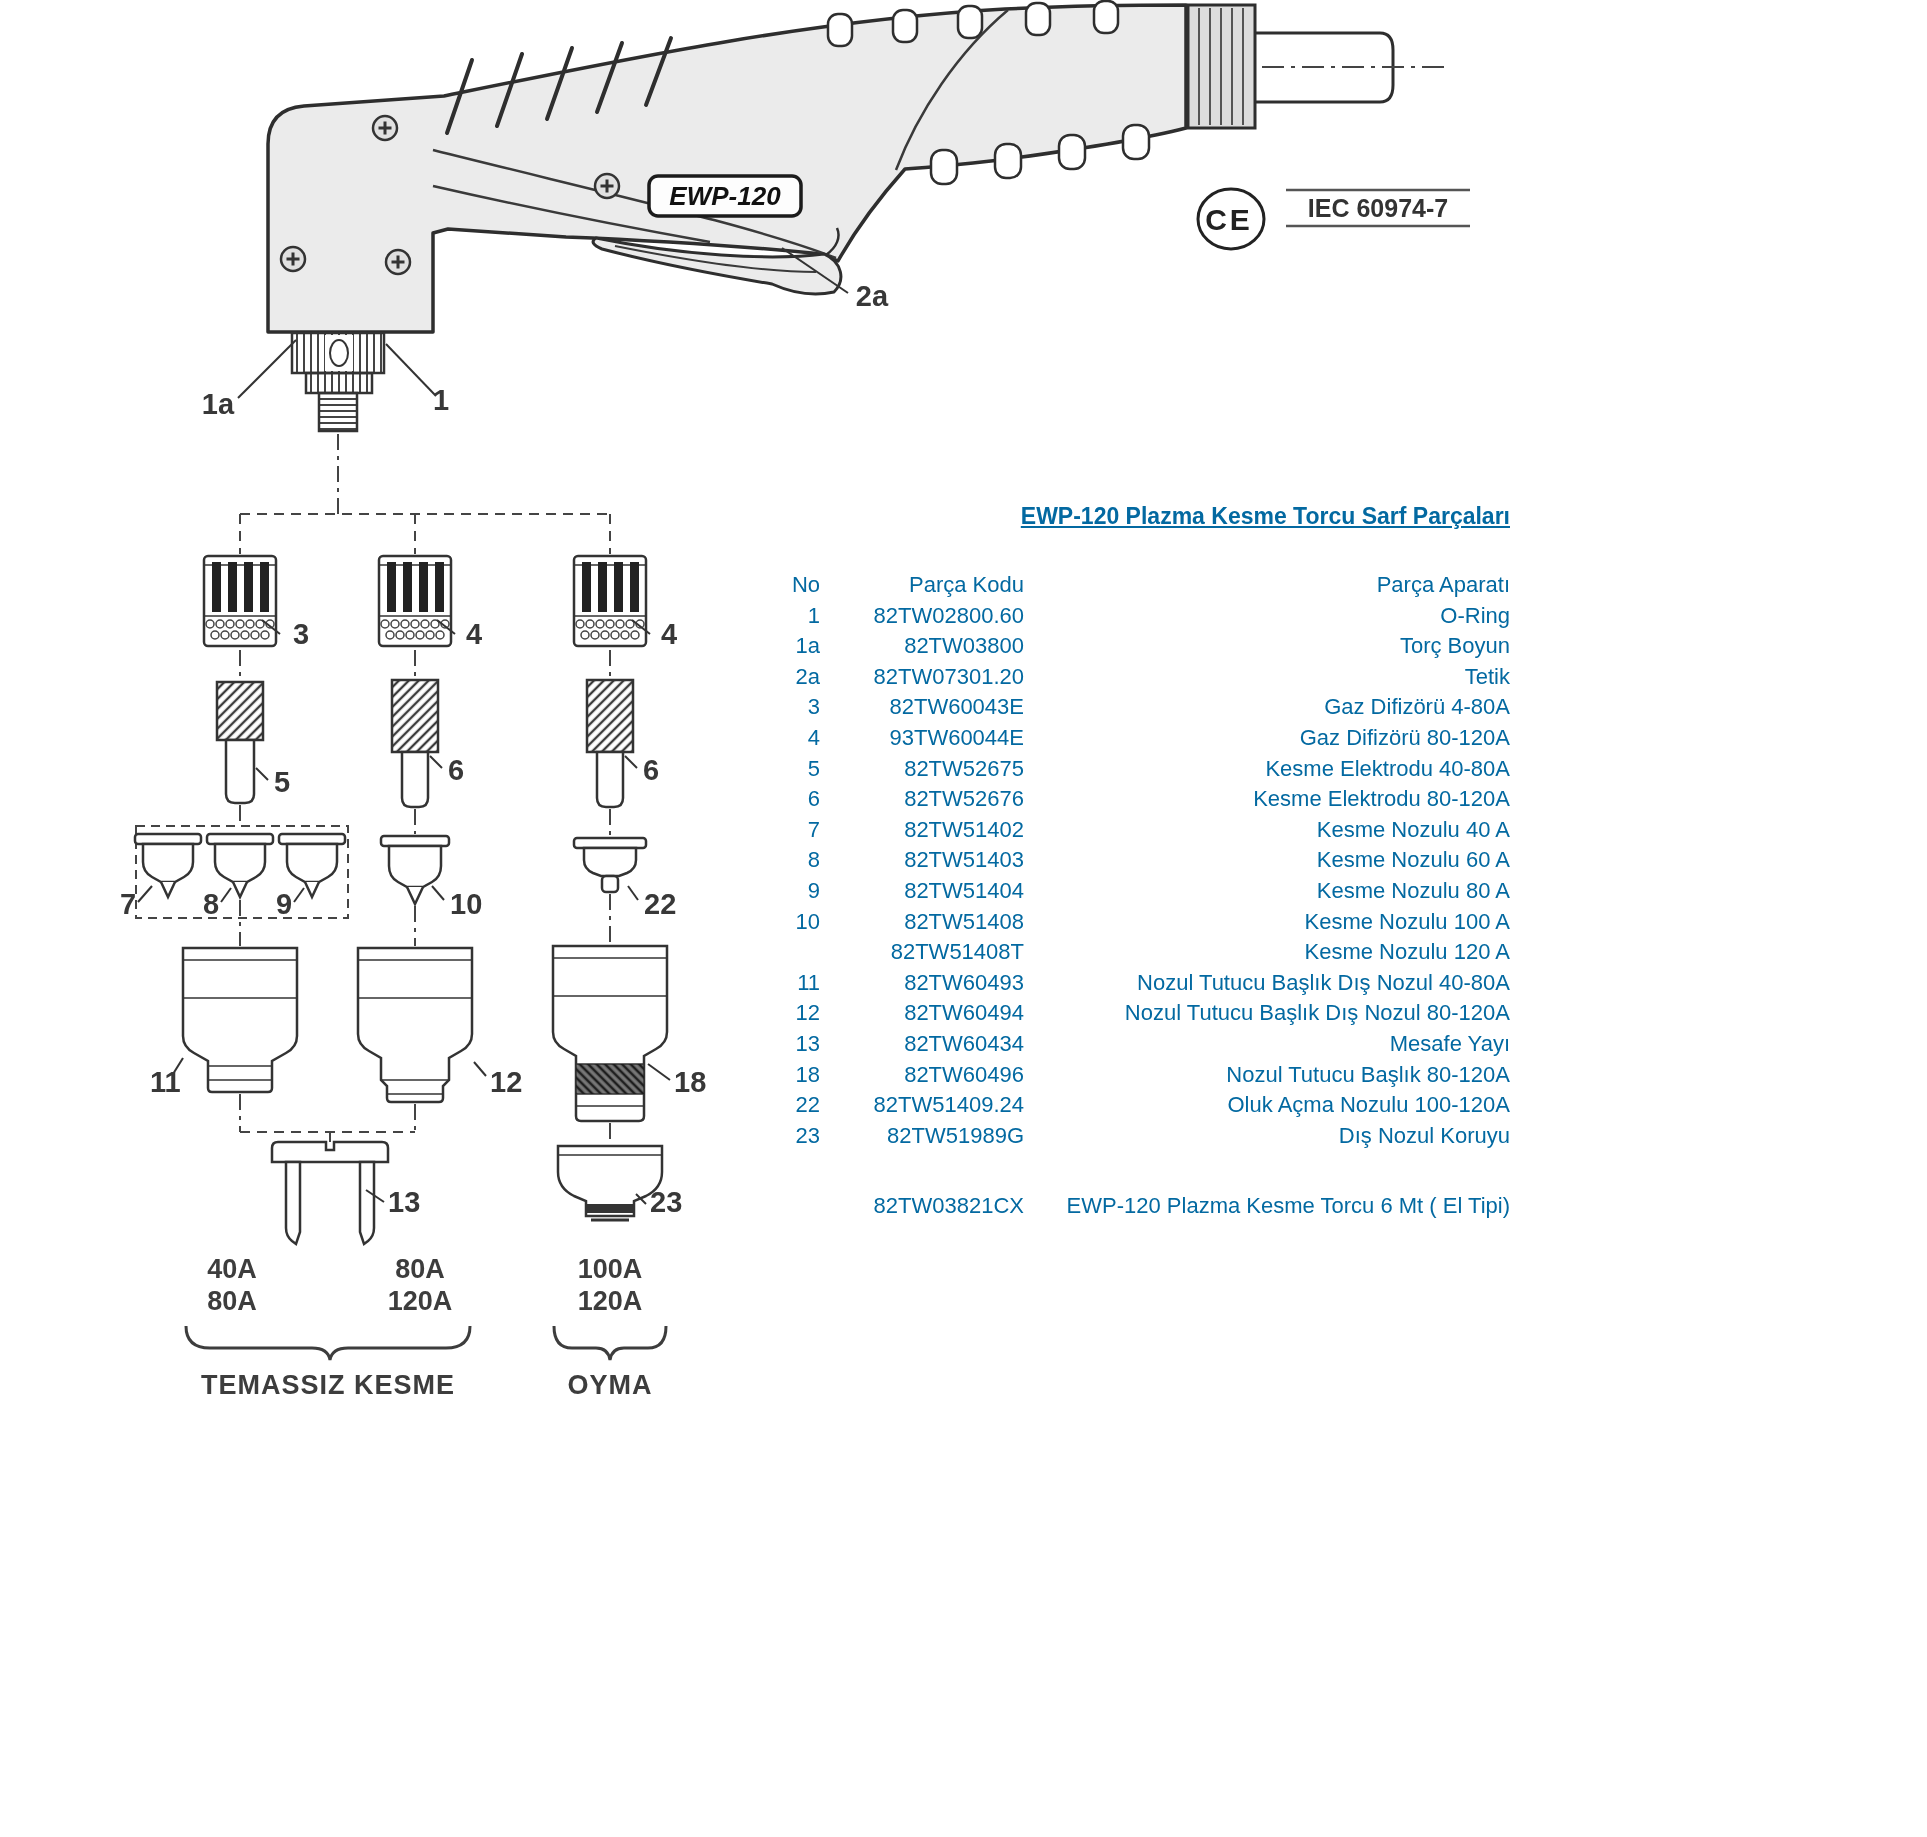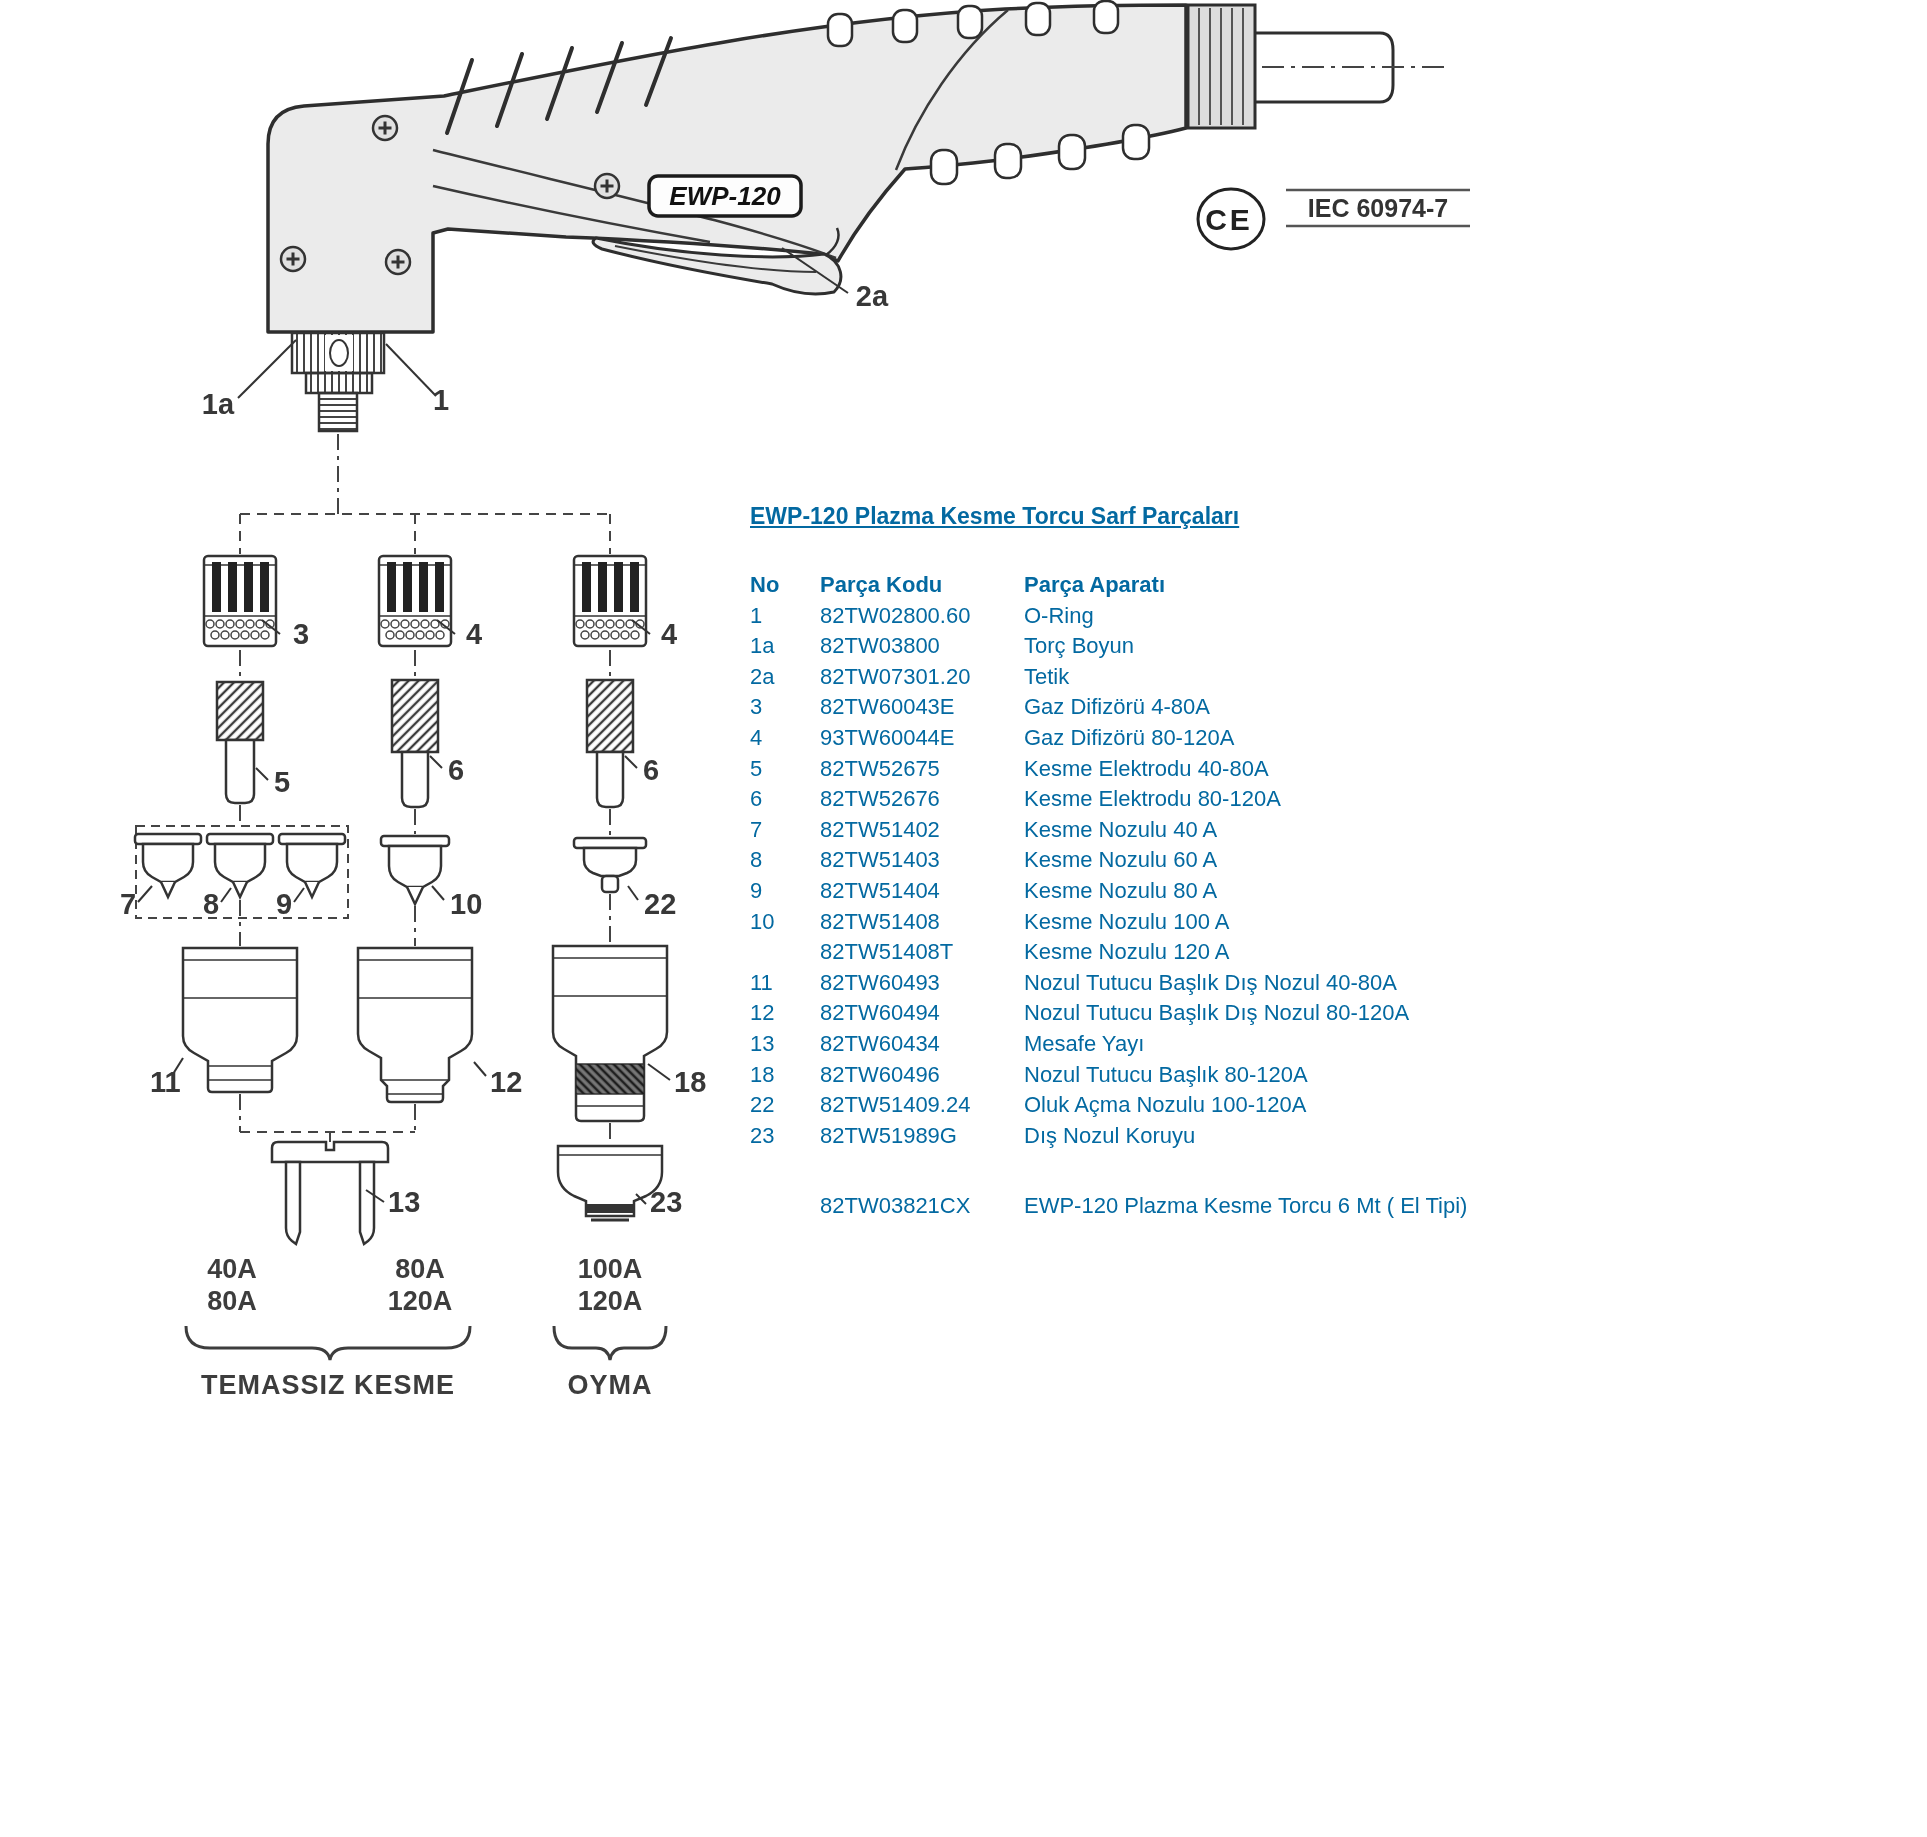--- a/index.html
+++ b/index.html
@@ -1,22 +1,22 @@
 <!DOCTYPE html>
 <html><head>
 <meta charset="utf-8">
 <style>
   html,body{margin:0;padding:0;background:#ffffff;}
   body{width:1927px;height:1837px;position:relative;font-family:"Liberation Sans",sans-serif;overflow:hidden;}
-  .stage{position:absolute;inset:0;}
+  .stage{position:absolute;inset:0;text-align:right;}
   svg text{font-family:"Liberation Sans",sans-serif;}
   .parts-table{position:absolute;left:750px;top:503px;width:760px;color:#0369a1;font-size:22px;}
   .pt-title{font-size:23px;font-weight:bold;text-decoration:underline;margin:0 0 42px 0;}
   .pt-grid{display:grid;grid-template-columns:70px 204px 1fr;grid-auto-rows:30.6px;line-height:26px;align-items:start;}
-  .pt-h{font-weight:bold;}
+  .pt-h{font-weight:normal;}
   .pt-extra1{margin-top:40px;}
   .pt-extra2{margin-top:30px;}
 </style>
 </head>
 <body>
 
 <div class="stage">
 
 <svg width="1927" height="1837" viewBox="0 0 1927 1837">
   <defs>

